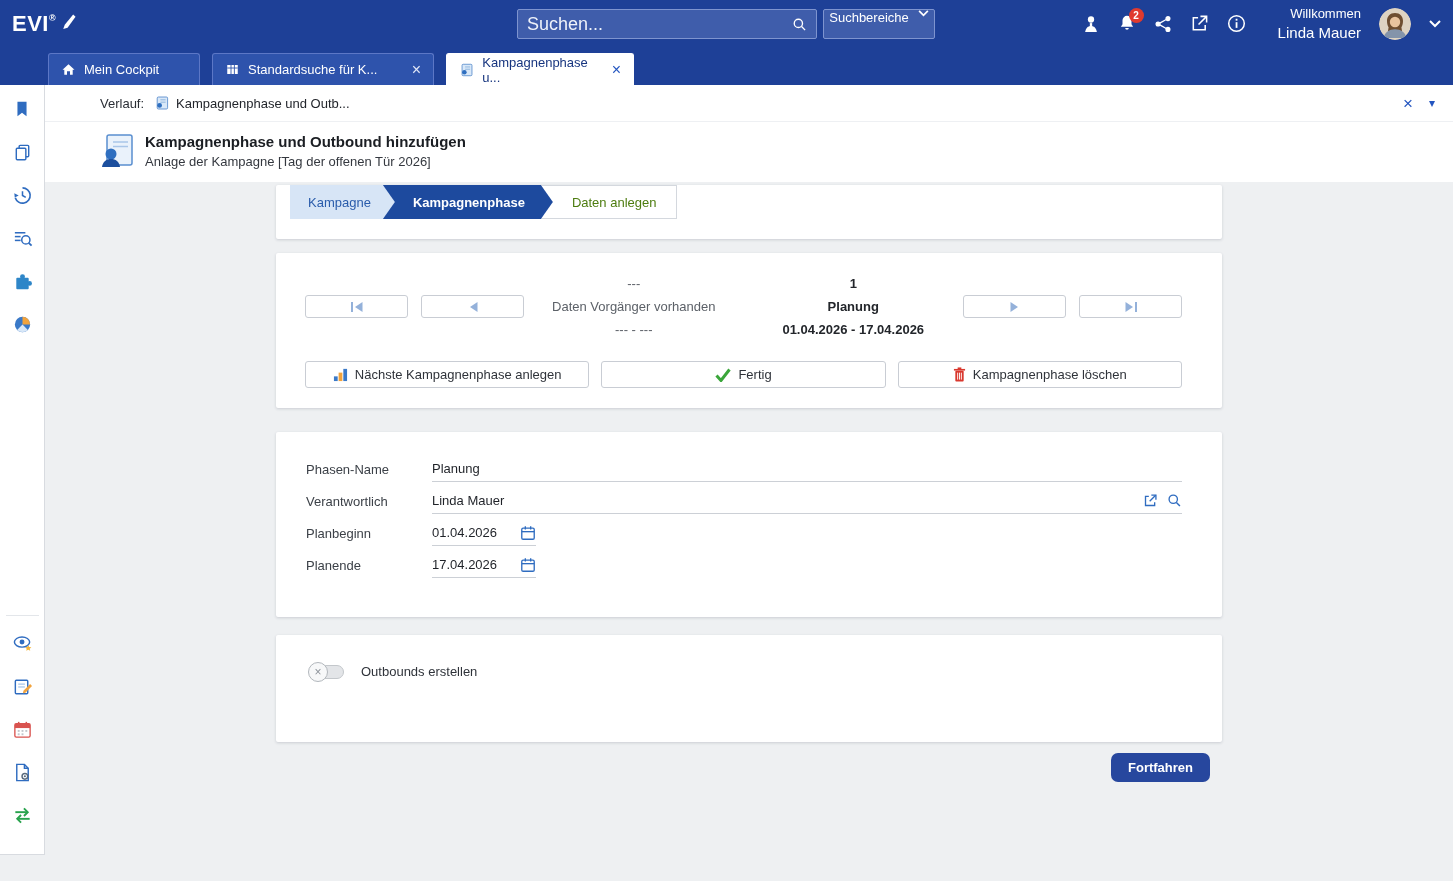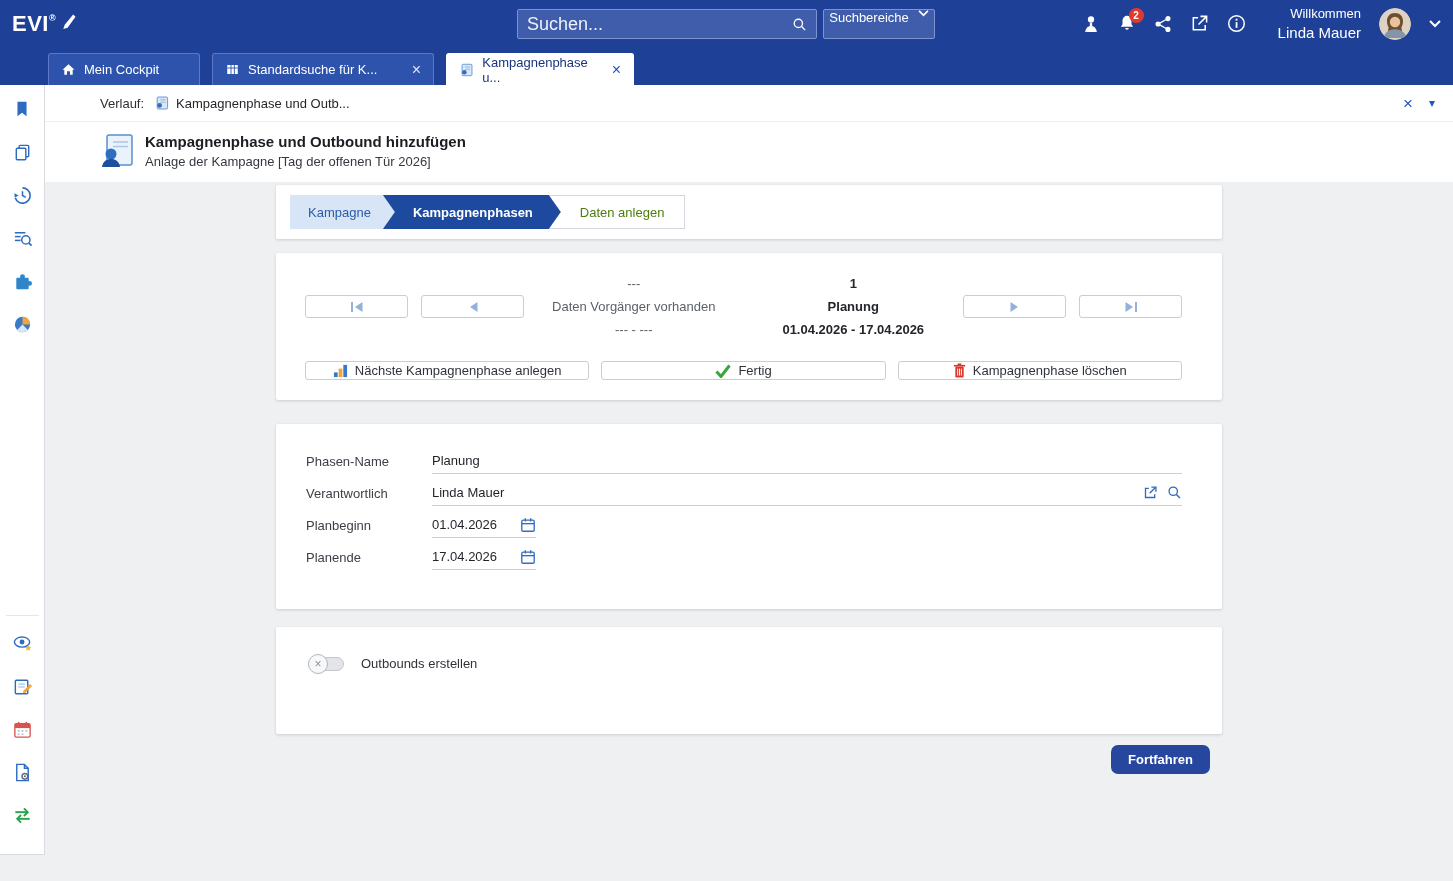--- a/index.html
+++ b/index.html
@@ -45,34 +45,34 @@
   .crumb-item{display:flex;align-items:center;gap:6px;margin-left:10px;cursor:pointer;background:none;border:none;font-size:13px;color:#23262c}
   .bc-right{margin-left:auto;display:flex;align-items:center;gap:16px}
   .bc-close{color:#2456c0;font-size:17px;background:none;border:none;cursor:pointer;line-height:1}
   .bc-caret{color:#2456c0;font-size:12px;background:none;border:none;cursor:pointer;line-height:1}
   .page-header{display:flex;gap:11px;padding:11px 16px 13px 55px;align-items:flex-start}
   .page-title{font-size:15px;font-weight:700;color:#1b1e23}
   .page-subtitle{font-size:13px;color:#34383f;margin-top:4px}
 
   
   .card{width:946px;margin:0 auto;background:#fff;border-radius:2px;box-shadow:0 1px 3px rgba(40,50,70,.18)}
-  .card-steps{margin-top:3px;height:54px;display:flex;align-items:center;padding-left:14px}
+  .card-steps{margin-top:3px;height:54px;display:flex;align-items:flex-start;padding-left:14px}
   .step{height:34px;display:inline-flex;align-items:center;font-size:13px;position:relative;cursor:pointer}
   .step1{background:#d7e5f6;color:#2a5cab;padding:0 24px 0 18px;clip-path:polygon(0 0,calc(100% - 12px) 0,100% 50%,calc(100% - 12px) 100%,0 100%);z-index:3}
   .step2{background:#1d4a9e;color:#fff;font-weight:700;padding:0 28px 0 30px;margin-left:-12px;clip-path:polygon(0 0,calc(100% - 12px) 0,100% 50%,calc(100% - 12px) 100%,0 100%);z-index:2}
   .step3{background:#fff;border:1px solid #d4d8de;color:#4d7c0f;padding:0 20px 0 30px;margin-left:-12px;z-index:1}
 
   .card-nav{margin-top:14px;padding:19px 40px 20px 29px}
   .nav-row{display:flex;align-items:center}
   .nav-btn{width:103px;height:23px;background:#fff;border:1px solid #c9cdd4;border-radius:3px;display:flex;align-items:center;justify-content:center;cursor:pointer;flex:none}
   .nav-btn.gap{margin-left:13px}
   .nav-info{flex:1;text-align:center;font-size:13px;line-height:23px;color:#5c6168}
   .nav-info.current{color:#23262b;font-weight:700}
   .action-row{display:flex;gap:12px;margin-top:20px}
-  .action-btn{flex:1;height:19px;background:#fff;border:1px solid #c9cdd4;border-radius:3px;font-size:13px;color:#2f333a;display:flex;align-items:center;justify-content:center;gap:7px;cursor:pointer}
+  .action-btn{flex:1;height:27px;background:#fff;border:1px solid #c9cdd4;border-radius:3px;font-size:13px;color:#2f333a;display:flex;align-items:center;justify-content:center;gap:7px;cursor:pointer}
 
   .card-form{margin-top:24px;padding:21px 40px 36px 30px}
   .form-row{display:flex;align-items:center;height:32px}
   .form-label{width:126px;flex:none;font-size:13px;color:#3c4148}
   .field{display:flex;align-items:center;border-bottom:1px solid #ccd0d6;height:26px}
   .field.full{flex:1}
   .field input{border:none;outline:none;background:transparent;font-size:13px;color:#1f2228;font-family:inherit;flex:1;min-width:0;padding:0}
   .f-icon{background:none;border:none;display:flex;cursor:pointer;margin-left:9px;padding:0;flex:none}
   .field.date{width:104px;flex:none}
 
@@ -339,21 +339,21 @@
           <div class="page-subtitle">Anlage der Kampagne [Tag der offenen Tür 2026]</div>
         </div>
       </div>
     </div>
 
     <div class="card card-steps">
       <div class="step step1">
         <span>Kampagne</span>
       </div>
       <div class="step step2">
-        <span>Kampagnenphasen</span>
+        <span>Kampagnenphase</span>
       </div>
       <div class="step step3">
         <span>Daten anlegen</span>
       </div>
     </div>
 
     <div class="card card-nav">
       <div class="nav-row">
         <button class="nav-btn">
           <svg width="14" height="12" viewBox="0 0 14 12">

